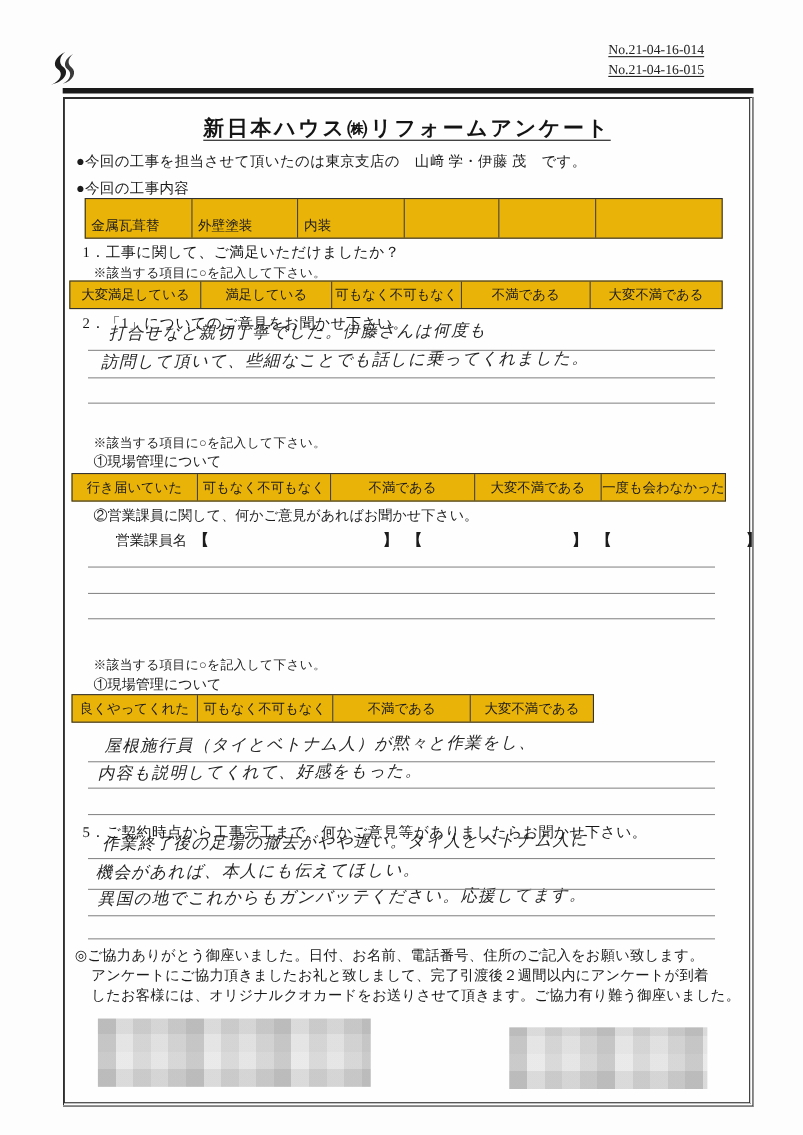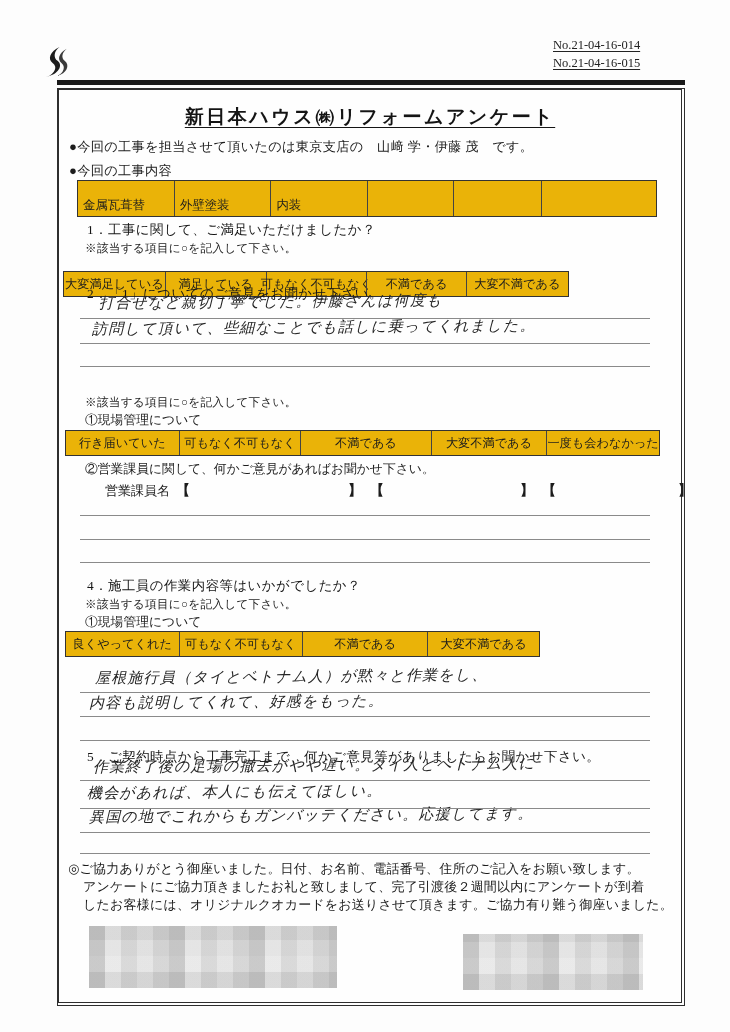--- a/index.html
+++ b/index.html
@@ -25,21 +25,21 @@
     border-bottom:4px double #2e2e2e;
   }
   .abs { position:absolute; }
   
   .title {
     left:0; top:14px; width:100%; text-align:center;
     font-size:19px; font-weight:600; letter-spacing:2.5px; color:#141414;
     text-decoration:underline; text-underline-offset:4px;
   }
   .bodyline { font-size:13.2px; letter-spacing:0.3px; white-space:nowrap; }
-  .qtitle { font-size:13.4px; letter-spacing:0.5px; white-space:nowrap; color:#151515;margin-left:12px; }
+  .qtitle { font-size:13.4px; letter-spacing:0.5px; white-space:nowrap; color:#151515; }
   .note { font-size:11.6px; letter-spacing:0.3px; color:#222; white-space:nowrap; }
   .sublabel { font-size:12.8px; white-space:nowrap; }
   
   .tbl { display:flex; border:1.6px solid #333; background:#eab308; }
   .tbl .cell {
     border-left:1px solid #444; display:flex; align-items:center; justify-content:center;
     font-size:12.2px; white-space:nowrap; overflow:visible; position:relative;
   }
   .tbl .cell:first-child { border-left:none; }
   .work-tbl { height:37px; }
@@ -98,21 +98,21 @@
       <div class="cell" style="width:16.6%">金属瓦葺替</div>
       <div class="cell" style="width:16.7%">外壁塗装</div>
       <div class="cell" style="width:16.7%">内装</div>
       <div class="cell" style="width:14.8%"></div>
       <div class="cell" style="width:15.3%"></div>
       <div class="cell" style="width:19.9%"></div>
     </div>
 
     <div class="abs qtitle" style="left:16px; top:131px;">1．工事に関して、ご満足いただけましたか？</div>
     <div class="abs note" style="left:26px; top:151px;">※該当する項目に○を記入して下さい。</div>
-    <div class="abs tbl opt-tbl" style="left:4px; top:165px; width:506px;margin-top:16px;">
+    <div class="abs tbl opt-tbl" style="left:4px; top:165px; width:594px;">
       <div class="cell" style="width:20%">大変満足している</div>
       <div class="cell" style="width:20%">満足している</div>
       <div class="cell" style="width:20%">可もなく不可もなく</div>
       <div class="cell" style="width:19.7%">不満である</div>
       <div class="cell" style="width:20.3%">大変不満である</div>
     </div>
 
     <div class="abs qtitle" style="left:16px; top:195px;">2．「1」についてのご意見をお聞かせ下さい。</div>
     <div class="abs hw" style="left:40px; top:204px;">打合せなど親切丁寧でした。伊藤さんは何度も</div>
     <div class="abs hw" style="left:33px; top:230px;">訪問して頂いて、些細なことでも話しに乗ってくれました。</div>
@@ -142,21 +142,20 @@
       <span class="bkt">】</span>
       <span class="gap" style="width:8px"></span>
       <span class="bkt">【</span>
       <span class="gap" style="width:122px"></span>
       <span class="bkt">】</span>
     </div>
     <div class="abs rule" style="left:21px; top:425px; width:570px;"></div>
     <div class="abs rule" style="left:21px; top:449px; width:570px;"></div>
     <div class="abs rule" style="left:21px; top:472px; width:570px;"></div>
 
-    <div class="abs qtitle" style="left:16px; top:487px;">4．施工員の作業内容等はいかがでしたか？</div>
     <div class="abs note" style="left:26px; top:507px;">※該当する項目に○を記入して下さい。</div>
     <div class="abs sublabel" style="left:26px; top:524px;">①現場管理について</div>
     <div class="abs tbl opt-tbl" style="left:6px; top:541px; width:475px;">
       <div class="cell" style="width:23.8%">良くやってくれた</div>
       <div class="cell" style="width:26.1%">可もなく不可もなく</div>
       <div class="cell" style="width:26.5%">不満である</div>
       <div class="cell" style="width:23.6%">大変不満である</div>
     </div>
     <div class="abs hw" style="left:36px; top:579px;">屋根施行員（タイとベトナム人）が黙々と作業をし、</div>
     <div class="abs hw" style="left:30px; top:604px;">内容も説明してくれて、好感をもった。</div>

